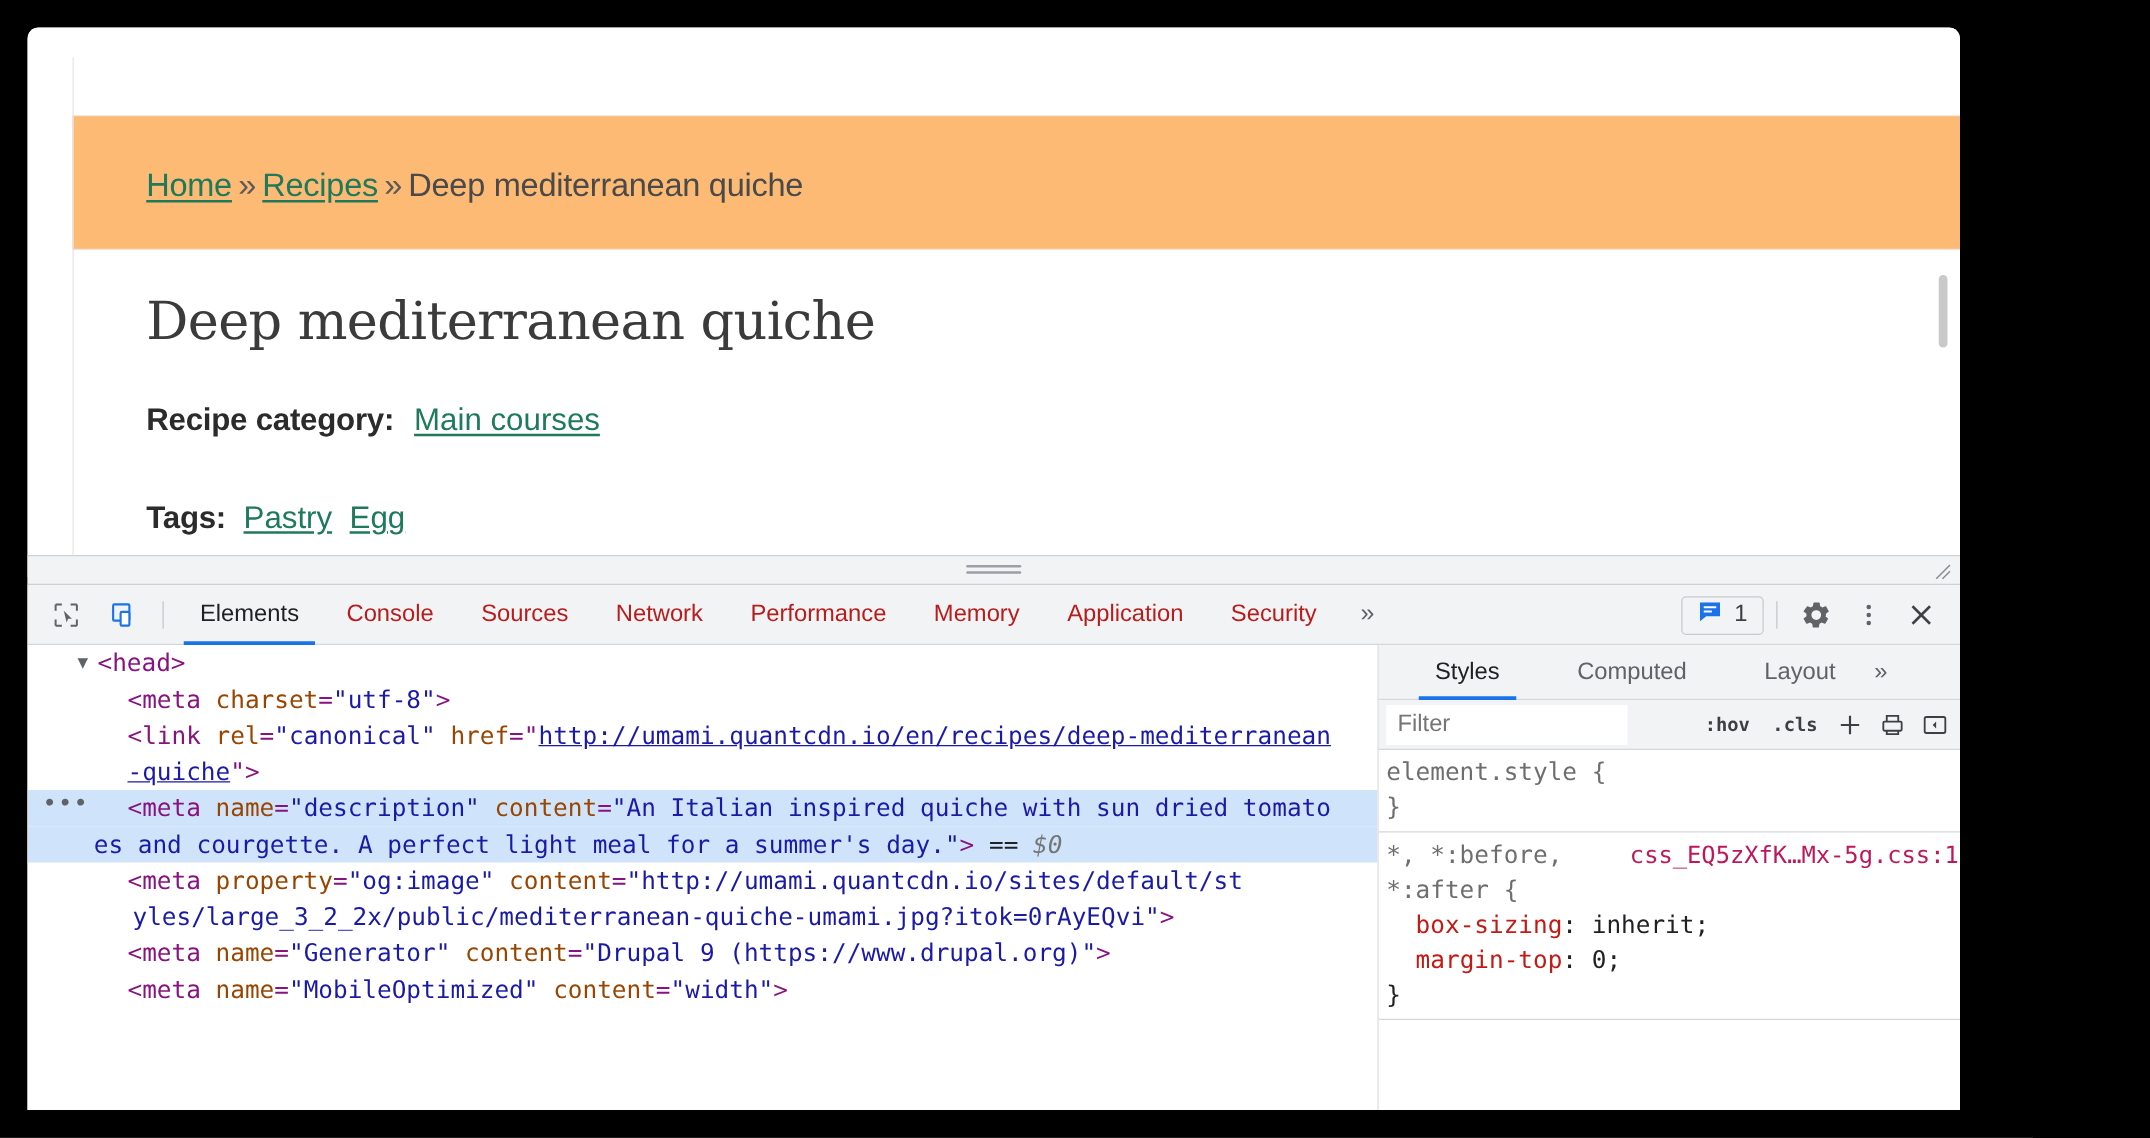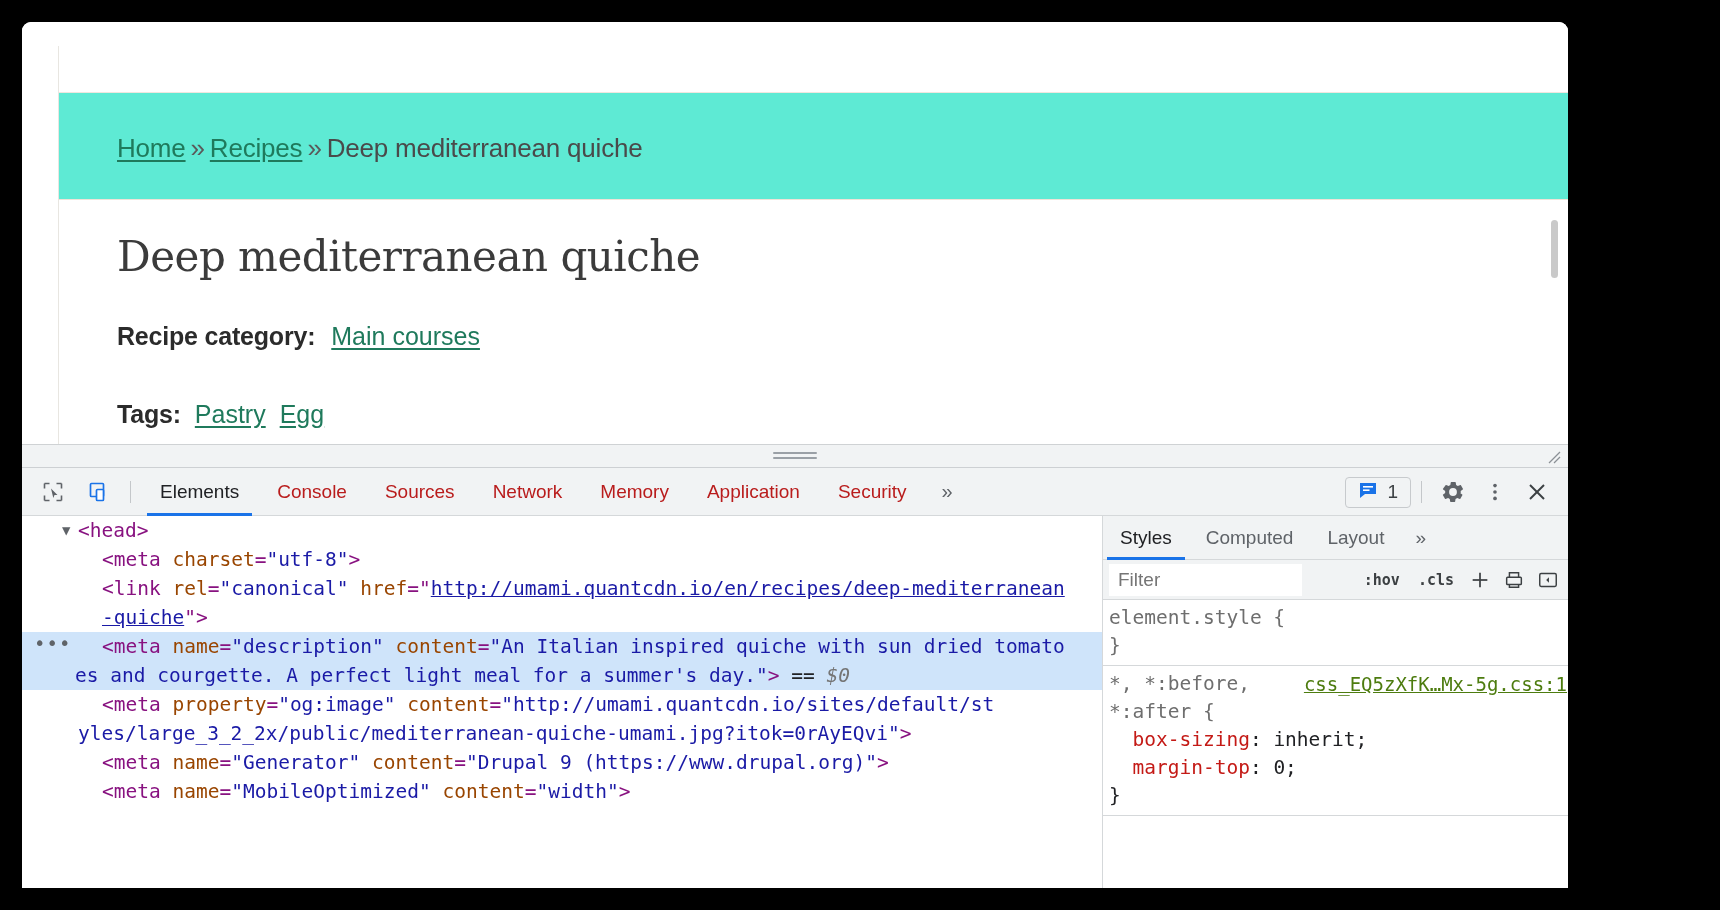--- a/index.html
+++ b/index.html
@@ -39,21 +39,21 @@
     position: absolute;
     left: 36px; top: 24px;
     width: 1510px; height: 46px;
     background: #ffffff;
     border-left: 1px solid #e8e6e1;
   }
   #breadcrumb-band {
     position: absolute;
     left: 36px; top: 70px;
     width: 1510px; height: 108px;
-    background: #5eead4;
+    background: #fdba74;
     border-left: 1px solid #e8e6e1;
     border-top: 1px solid #f0e7df;
     border-bottom: 1px solid #efe3d8;
   }
   #breadcrumb {
     position: absolute;
     left: 58px; top: 40px;
     font-size: 26px;
     color: #4a4a4a;
     font-family: "Liberation Sans", sans-serif;
@@ -286,20 +286,21 @@
     align-items: stretch;
   }
   .st-tab {
     display: flex; align-items: center;
     padding: 0 17px;
     font-size: 19px;
     color: #5f6368;
     position: relative;
     height: 44px;
     white-space: nowrap;
+    margin-left: 28px;
   }
   .st-tab.active { color: #202124; }
   .st-tab.active::after {
     content: "";
     position: absolute;
     left: 4px; right: 4px; bottom: 0;
     height: 3px;
     background: #1a73e8;
   }
   #st-more { display:flex; align-items:center; padding: 0 14px; color:#5f6368; font-size: 19px; }
@@ -360,22 +361,21 @@
     position: relative;
     white-space: pre;
   }
   .sel { color: #6e6e6e; }
   .sel-dark { color: #202124; }
   .prop { color: #c41a16; }
   .pval { color: #202124; }
   .rule-source {
     position: absolute;
     right: 2px; top: 4px;
-    color: #4d7c0f;
-    text-decoration: underline;
+    color: #be185d;
     font-size: 19px;
     white-space: nowrap;
   }
 </style>
 </head>
 <body>
 
 <div id="browser-frame">
   <div id="window-body">
 
@@ -429,20 +429,21 @@
           </svg>
         </div>
 
         <div class="toolbar-divider"></div>
 
         <div id="dt-tabs">
           <div class="dt-tab active">Elements</div>
           <div class="dt-tab">Console</div>
           <div class="dt-tab">Sources</div>
           <div class="dt-tab">Network</div>
+          <div class="dt-tab">Performance</div>
           <div class="dt-tab">Memory</div>
           <div class="dt-tab">Application</div>
           <div class="dt-tab">Security</div>
         </div>
 
         <div id="dt-more-tabs">»</div>
 
         <div id="dt-toolbar-right">
           <div id="issues-badge">
             <span>
@@ -482,21 +483,21 @@
 
         <div class="dom-line indent2"><span class="punc">&lt;</span><span class="tag">meta</span><span class="attr"> charset</span><span class="punc">=</span><span class="val">"utf-8"</span><span class="punc">&gt;</span></div>
 
         <div class="dom-line indent2"><span class="punc">&lt;</span><span class="tag">link</span><span class="attr"> rel</span><span class="punc">=</span><span class="val">"canonical"</span><span class="attr"> href</span><span class="punc">="</span><span class="val-link">http://umami.quantcdn.io/en/recipes/deep-mediterranean</span></div>
         <div class="dom-line" style="padding-left:80px"><span class="val-link">-quiche</span><span class="punc">"&gt;</span></div>
 
         <div class="dom-line selected indent2"><span class="dom-gutter-dots">•••</span><span class="punc">&lt;</span><span class="tag">meta</span><span class="attr"> name</span><span class="punc">=</span><span class="val">"description"</span><span class="attr"> content</span><span class="punc">=</span><span class="val">"An Italian inspired quiche with sun dried tomato</span></div>
         <div class="dom-line selected" style="padding-left:53px"><span class="val">es and courgette. A perfect light meal for a summer's day."</span><span class="punc">&gt;</span><span> </span><span class="eqeq">==</span><span> </span><span class="eqdollar">$0</span></div>
 
         <div class="dom-line indent2"><span class="punc">&lt;</span><span class="tag">meta</span><span class="attr"> property</span><span class="punc">=</span><span class="val">"og:image"</span><span class="attr"> content</span><span class="punc">=</span><span class="val">"http://umami.quantcdn.io/sites/default/st</span></div>
-        <div class="dom-line" style="padding-left:56px"><span class="val">yles/large_3_2_2x/public/mediterranean-quiche-umami.jpg?itok=0rAyEQvi"</span><span class="punc">&gt;</span></div>
+        <div class="dom-line" style="padding-left:84px"><span class="val">yles/large_3_2_2x/public/mediterranean-quiche-umami.jpg?itok=0rAyEQvi"</span><span class="punc">&gt;</span></div>
 
         <div class="dom-line indent2"><span class="punc">&lt;</span><span class="tag">meta</span><span class="attr"> name</span><span class="punc">=</span><span class="val">"Generator"</span><span class="attr"> content</span><span class="punc">=</span><span class="val">"Drupal 9 (https://www.drupal.org)"</span><span class="punc">&gt;</span></div>
 
         <div class="dom-line indent2"><span class="punc">&lt;</span><span class="tag">meta</span><span class="attr"> name</span><span class="punc">=</span><span class="val">"MobileOptimized"</span><span class="attr"> content</span><span class="punc">=</span><span class="val">"width"</span><span class="punc">&gt;</span></div>
 
       </div>
 
       <div id="styles-pane">
 
         <div id="styles-tabbar">

